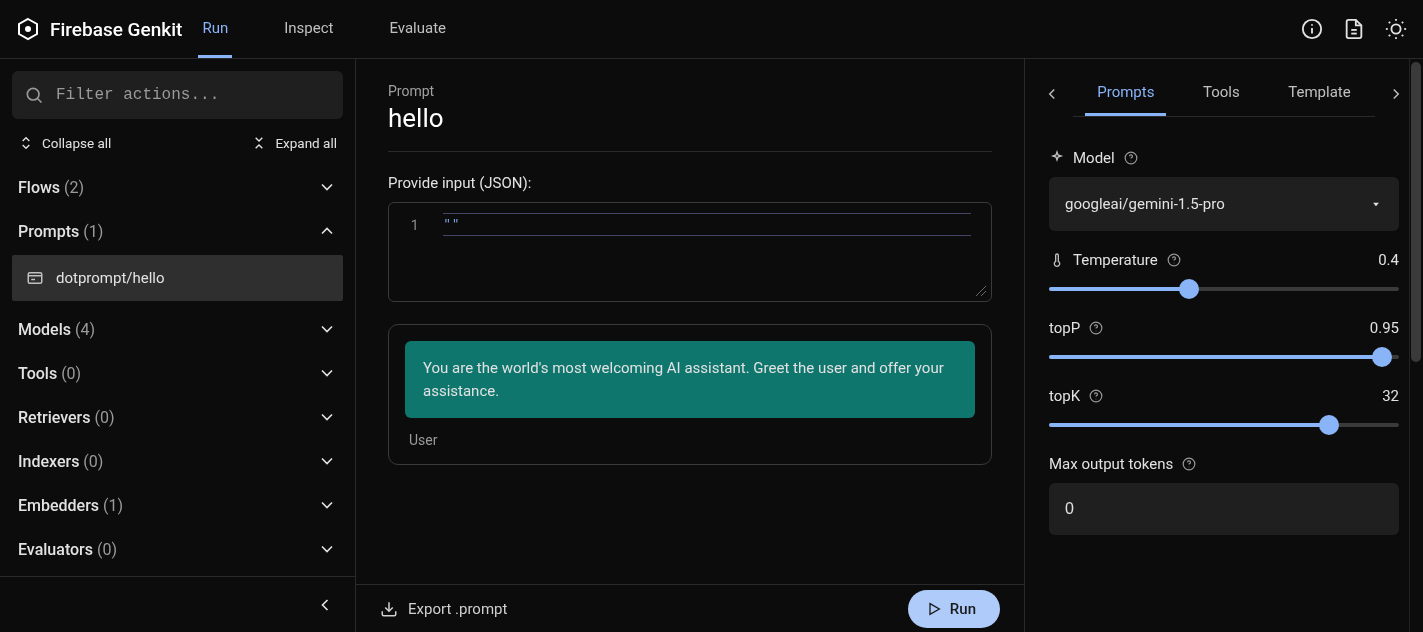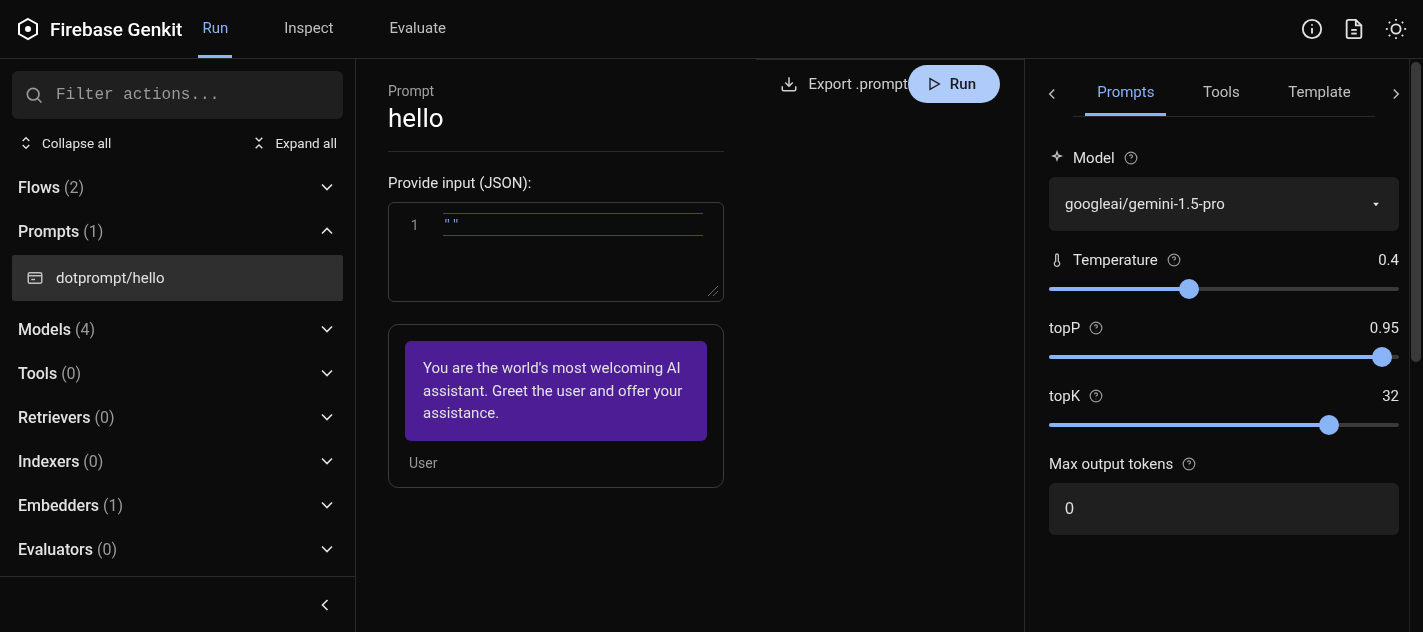--- a/index.html
+++ b/index.html
@@ -160,21 +160,21 @@
       align-items: center;
       justify-content: flex-end;
       padding: 0 20px;
     }
 
     
     .center {
       flex: 1;
       border-right: 1px solid #2a2a2a;
       display: flex;
-      flex-direction: row;
+      flex-direction: column;
       min-width: 0;
     }
     .center-body {
       flex: 1;
       overflow-y: auto;
       padding: 24px 32px 12px 32px;
     }
     .crumb {
       font-size: 14px;
       color: #a0a0a0;
@@ -231,21 +231,21 @@
       height: 14px;
     }
 
     .message-card {
       border: 1px solid #3a3a3a;
       border-radius: 10px;
       padding: 16px;
       margin-bottom: 16px;
     }
     .message-body {
-      background: #4c1d95;
+      background: #0f766e;
       border-radius: 6px;
       padding: 16px 18px;
       color: #e2e2e2;
       font-size: 15px;
       line-height: 1.5;
       margin-bottom: 14px;
     }
     .message-role {
       color: #9a9a9a;
       font-size: 14px;

